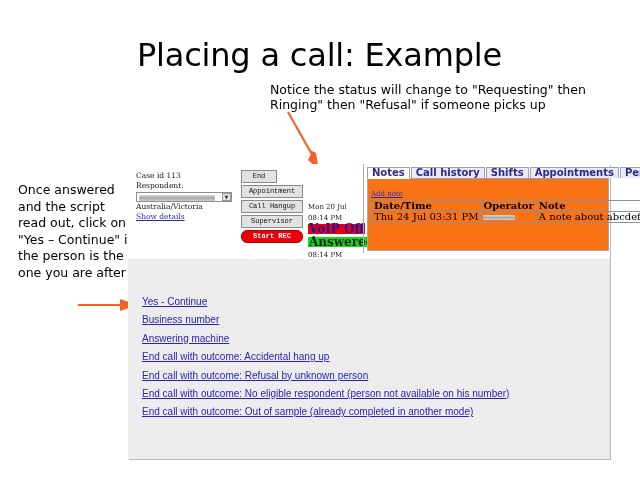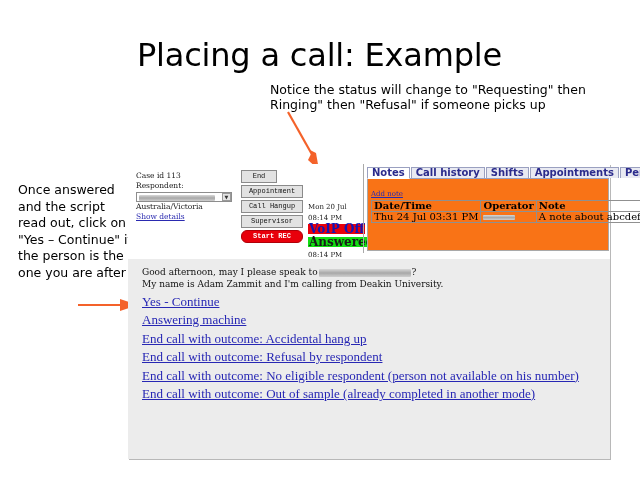--- a/index.html
+++ b/index.html
@@ -277,22 +277,22 @@
     color: #111;
   }
   #script-text .redact { width: 92px; height: 8px; margin: 0 1px; }
   #script-links {
     position: absolute;
     left: 14px;
     top: 38px;
   }
   .script-link {
     display: block;
-    font-family: Liberation Serif, serif;
-    font-size: 13px;
+    font-family: Liberation Sans, sans-serif;
+    font-size: 10px;
     line-height: 10px;
     color: #2727b4;
     text-decoration: underline;
     margin-bottom: 8.4px;
     white-space: nowrap;
     cursor: pointer;
   }
 </style>
 </head>
 <body>
@@ -374,29 +374,24 @@
               <td><span class="redact"></span></td>
               <td>A note about abcdef</td>
             </tr>
           </tbody>
         </table>
       </div>
     </div>
   </div>
 
   <div id="script-panel">
-    <div id="script-text">
-      <div>
-        <span>Good afternoon, may I please speak to</span><span class="redact"></span><span>?</span>
-      </div>
-      <div>My name is Adam Zammit and I'm calling from Deakin University.</div>
-    </div>
 
     <div id="script-links">
       <span class="script-link">Yes - Continue</span>
+      <span class="script-link">Business number</span>
       <span class="script-link">Answering machine</span>
       <span class="script-link">End call with outcome: Accidental hang up</span>
-      <span class="script-link">End call with outcome: Refusal by respondent</span>
+      <span class="script-link">End call with outcome: Refusal by unknown person</span>
       <span class="script-link">End call with outcome: No eligible respondent (person not available on his number)</span>
       <span class="script-link">End call with outcome: Out of sample (already completed in another mode)</span>
     </div>
   </div>
 </div>
 
 </body></html>

